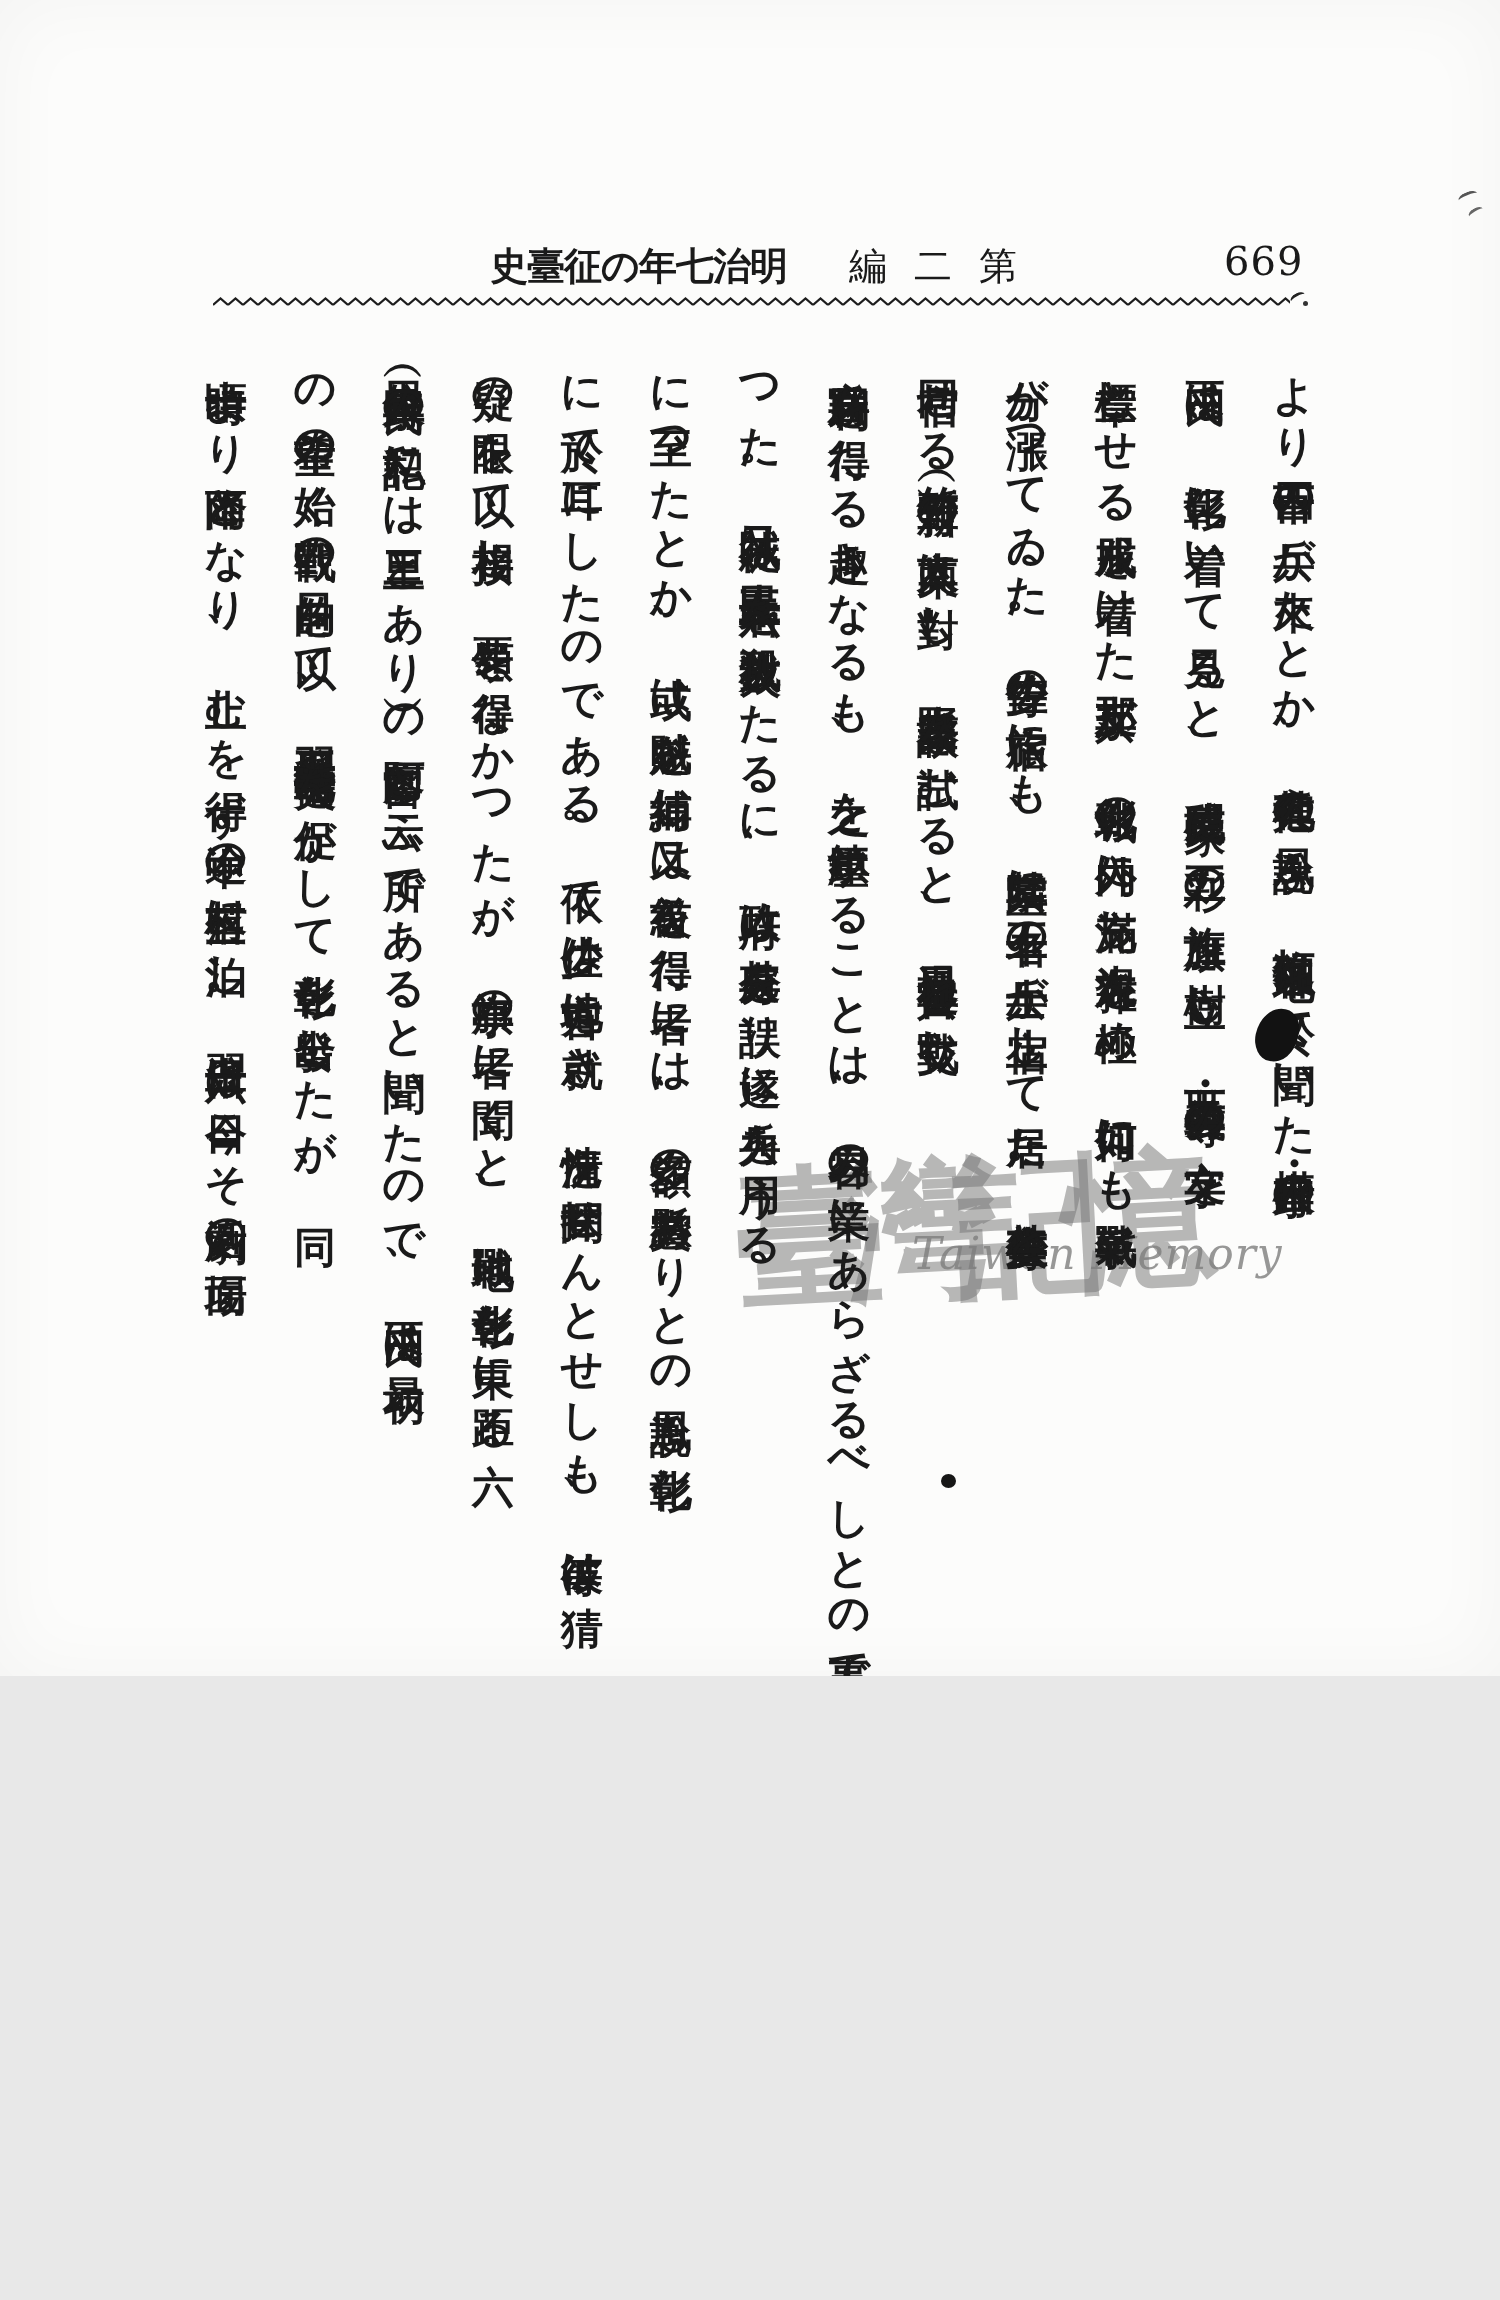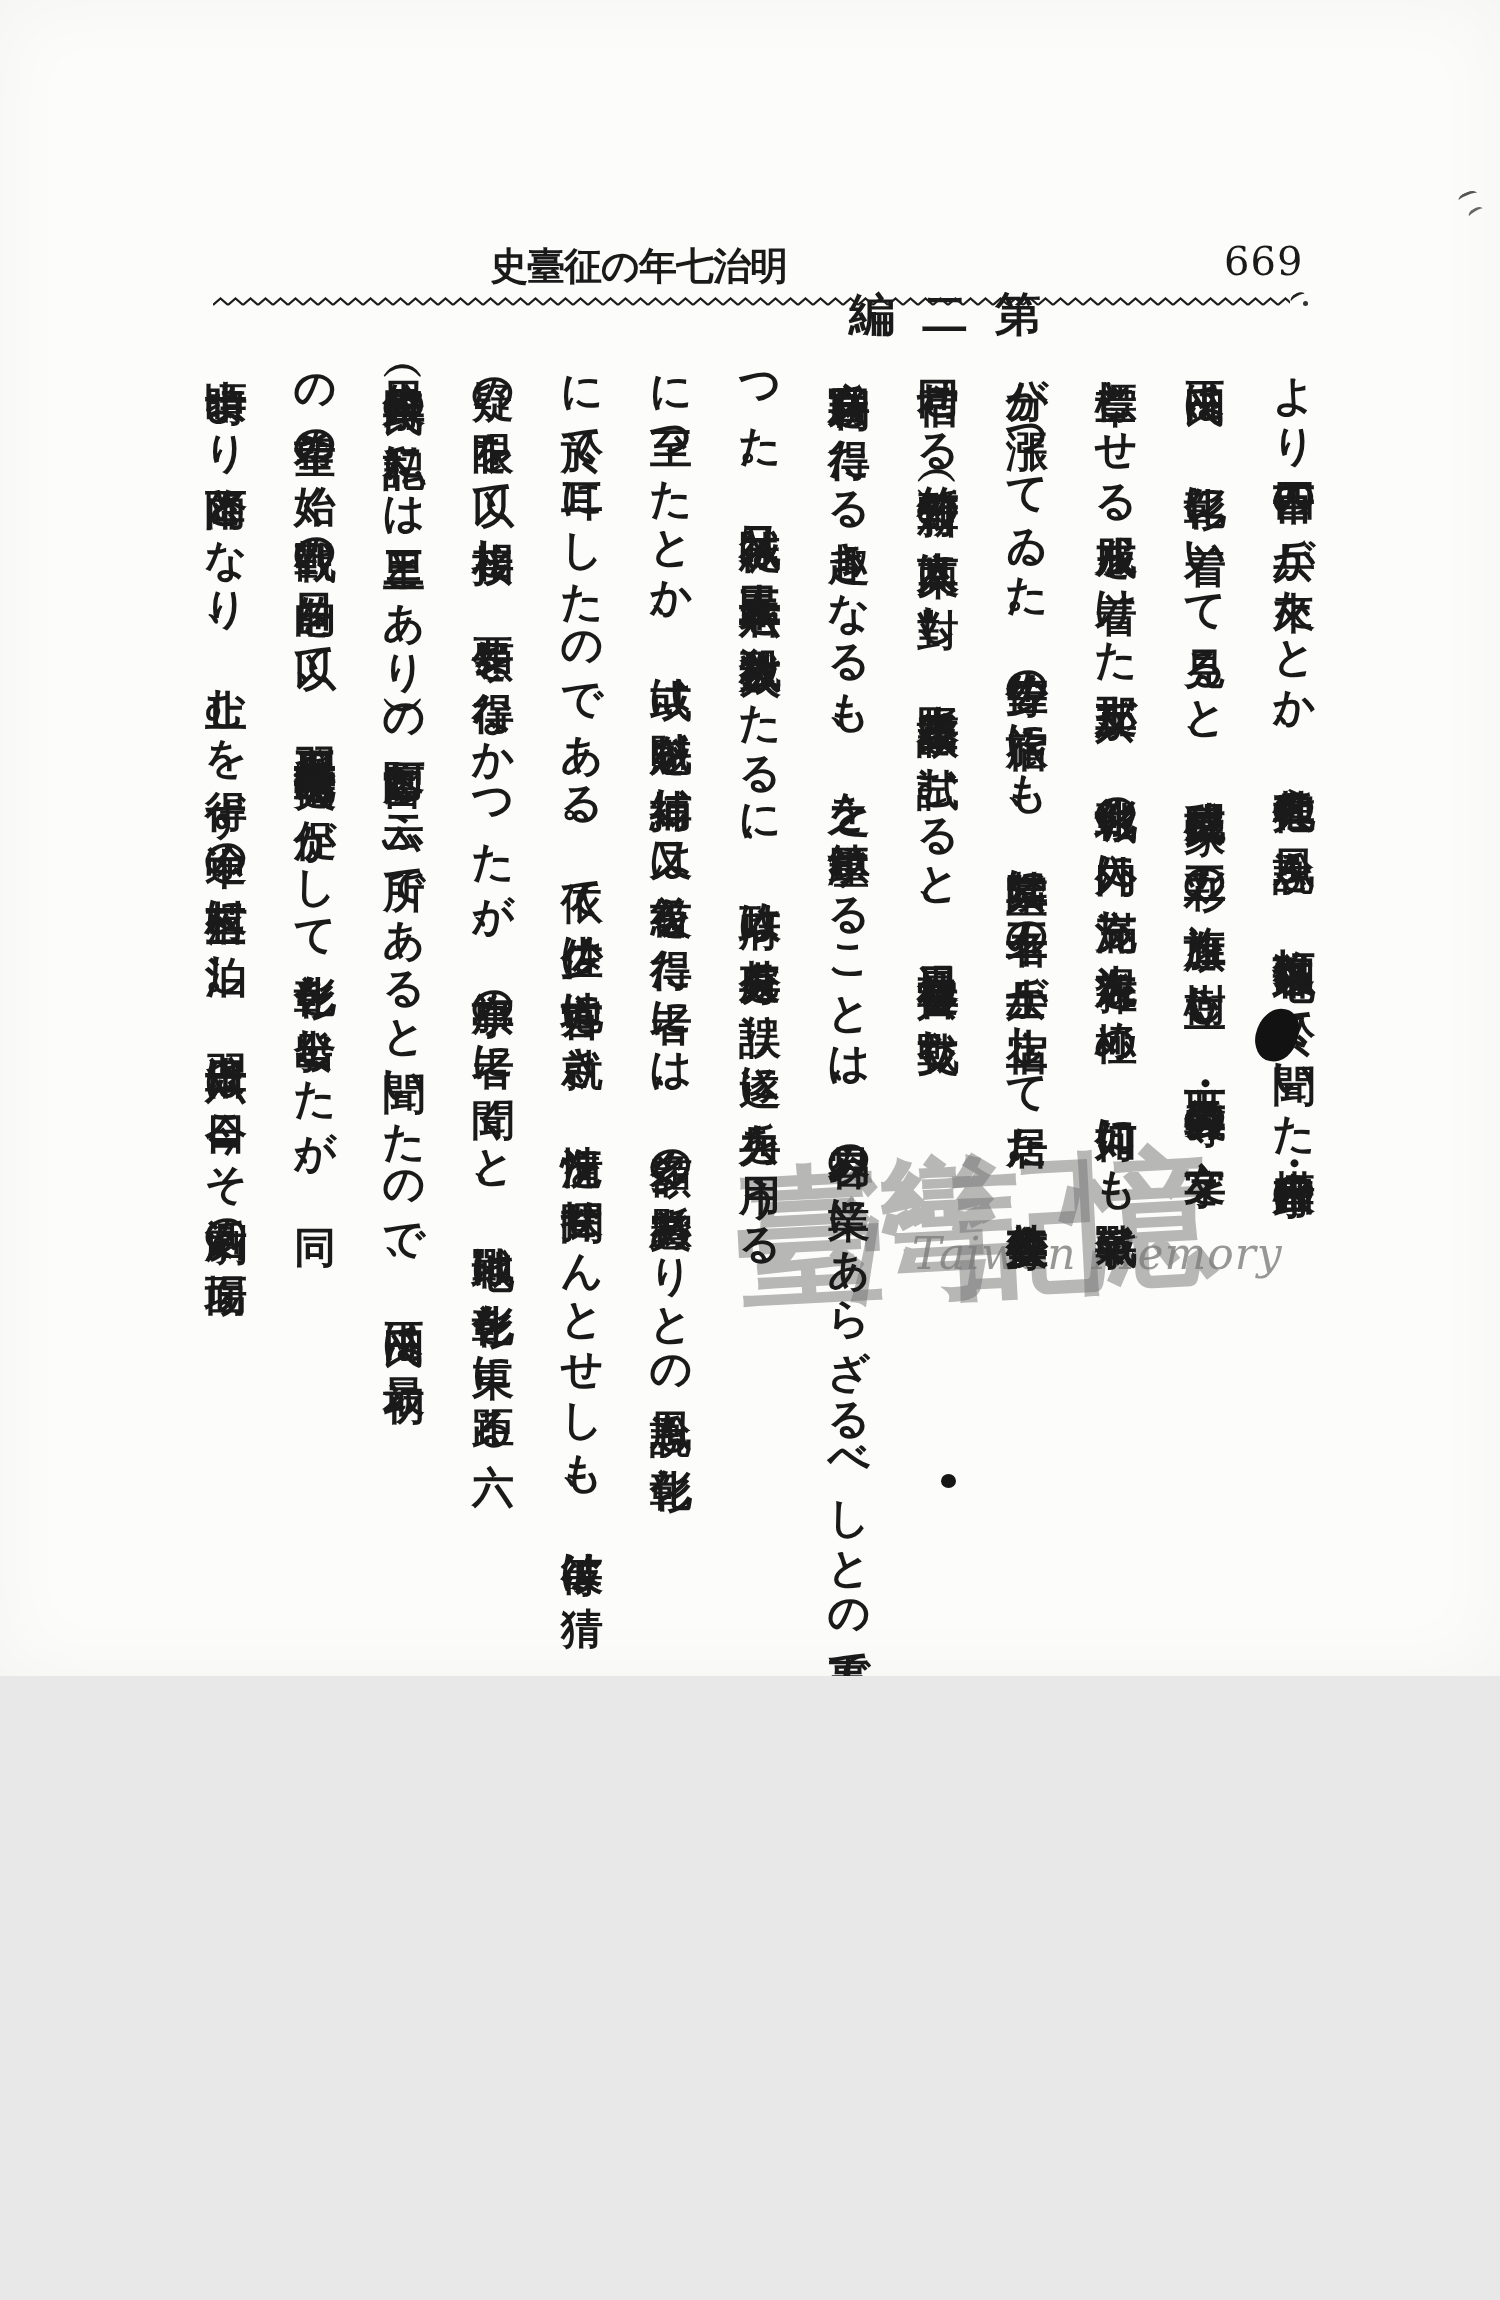--- a/index.html
+++ b/index.html
@@ -11,23 +11,22 @@
     box-shadow:inset 0 0 80px rgba(0,0,0,0.035);
   }
   
   .running-title{
     position:absolute; top:247px; left:490px;
     font-size:38px; font-weight:bold; letter-spacing:-1px; line-height:1;
     white-space:nowrap;
   }
   .running-section{
     position:absolute; top:247px; left:849px;
-    font-size:46px; font-weight:bold; letter-spacing:27px; line-height:1;
+    font-size:38px; font-weight:normal; letter-spacing:27px; line-height:1;
     white-space:nowrap;
-    margin-top:44px;
   }
   .page-number{
     position:absolute; top:241px; left:1224px;
     font-size:40px; line-height:1; letter-spacing:1px;
   }
   .zigzag{position:absolute; top:295px; left:213px;}
   .zigzag-tail{
     position:absolute; top:293px; left:1290px; width:16px; height:7px;
     border-top:3px solid #222; border-radius:50%;
     transform:rotate(-28deg);

